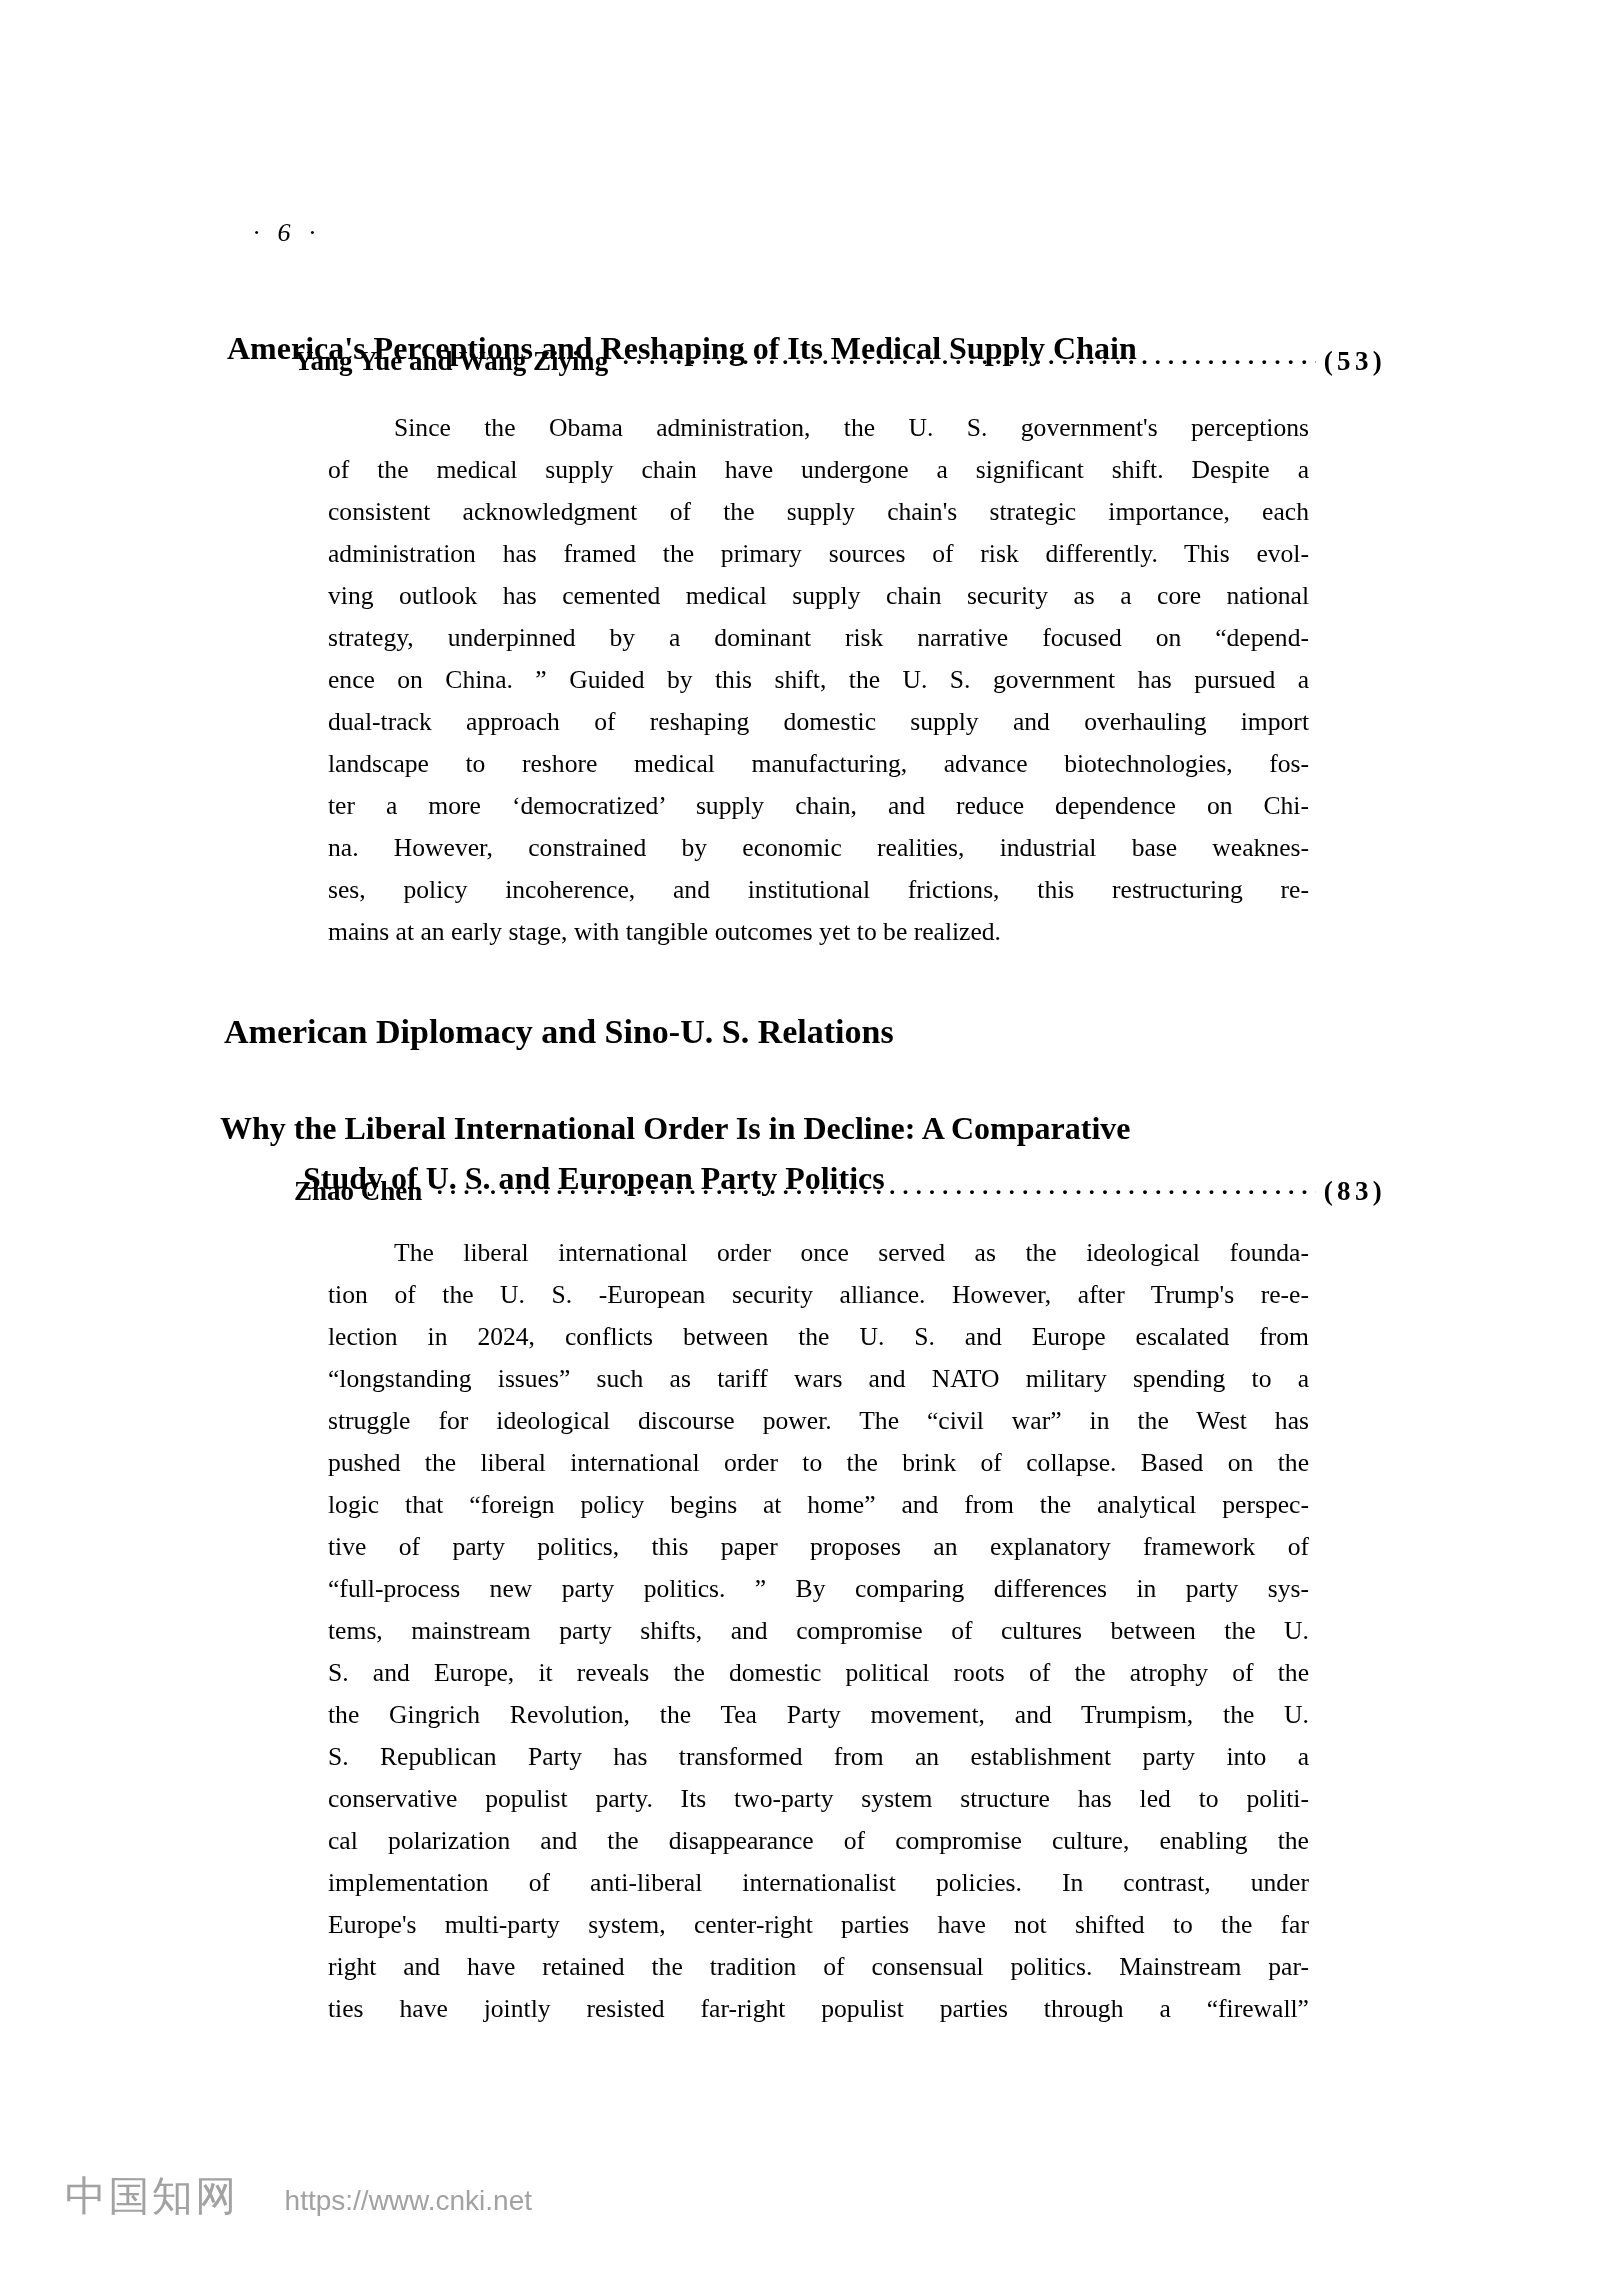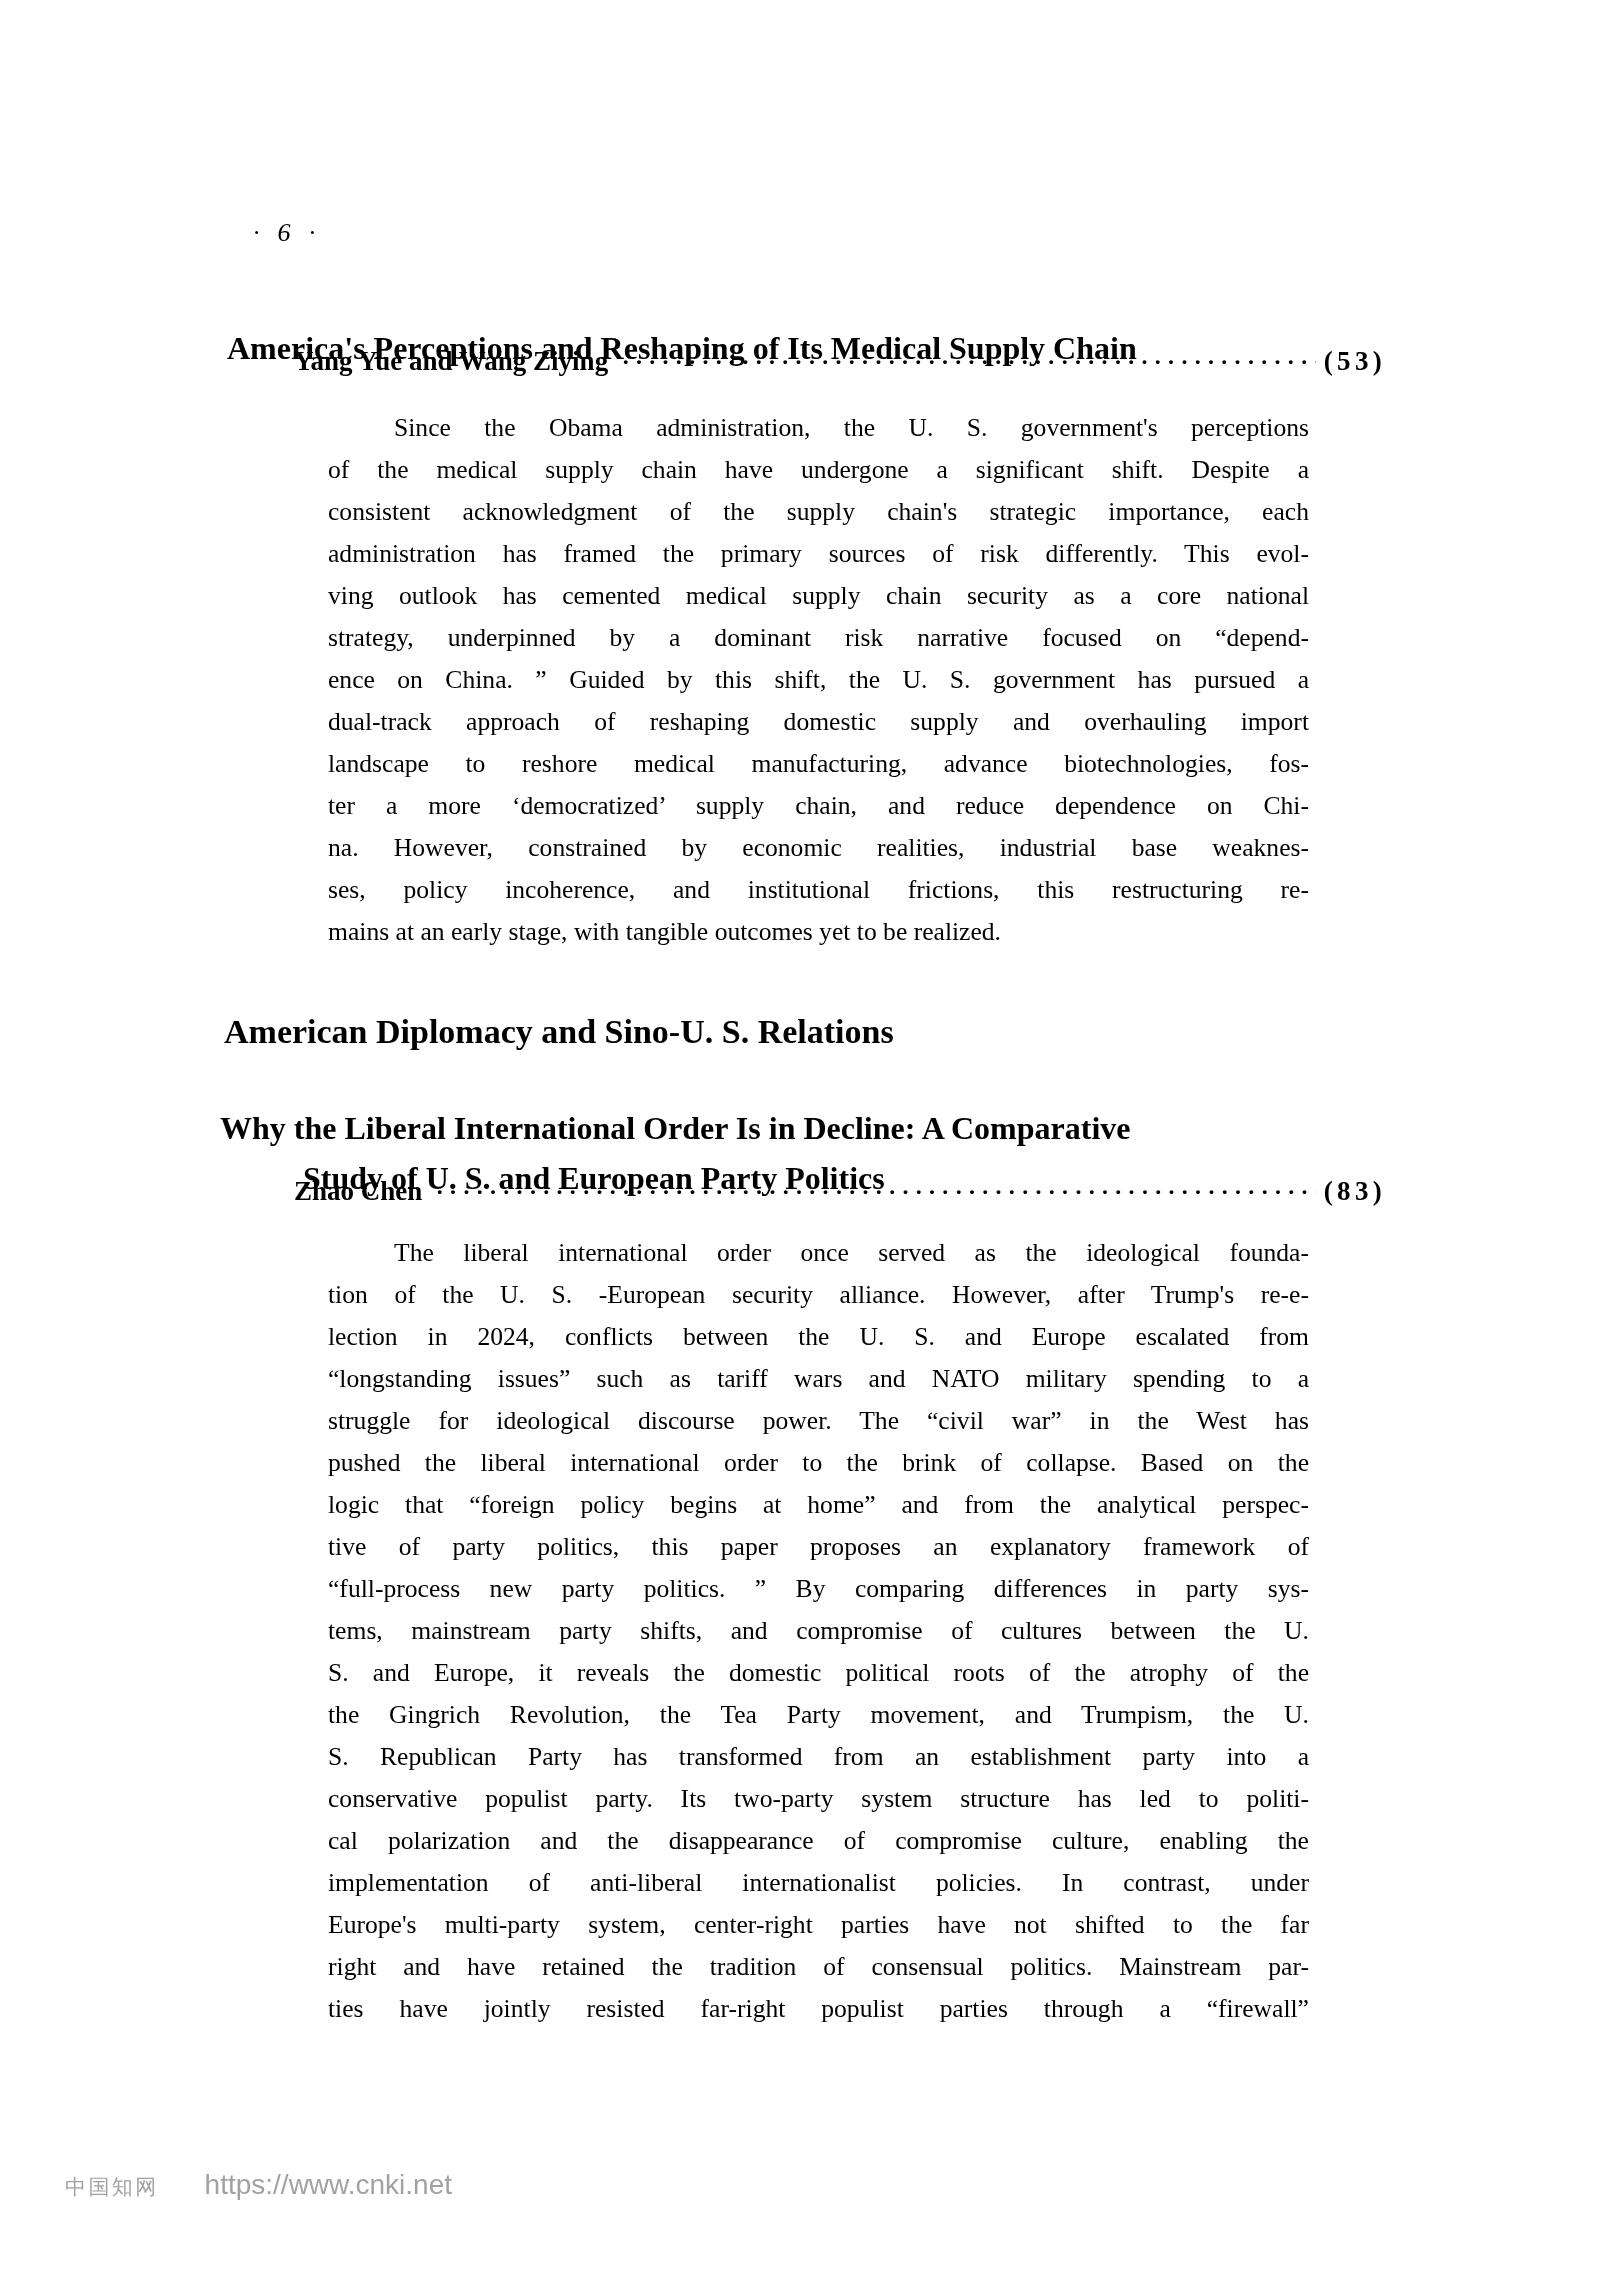--- a/index.html
+++ b/index.html
@@ -55,21 +55,21 @@
   .section-heading {
     position: absolute; left: 224px; top: 990px; width: 1168px;
     font-weight: bold; font-size: 34px;
     white-space: nowrap;
   }
   .footer {
     position: absolute; left: 65px; top: 2169px;
     display: flex; align-items: baseline;
     color: #a2a2a2; white-space: nowrap;
   }
-  .footer-brand { font-size: 21px; letter-spacing: 2.4px; }
+  .footer-brand { font-size: 41px; letter-spacing: 2.4px; }
   .footer-url {
     font-size: 28px; margin-left: 46px;
     font-family: "Liberation Sans", "DejaVu Sans", sans-serif;
   }
 </style>
 </head>
 <body>
 
 <div class="pageno">· 6 ·</div>
 

